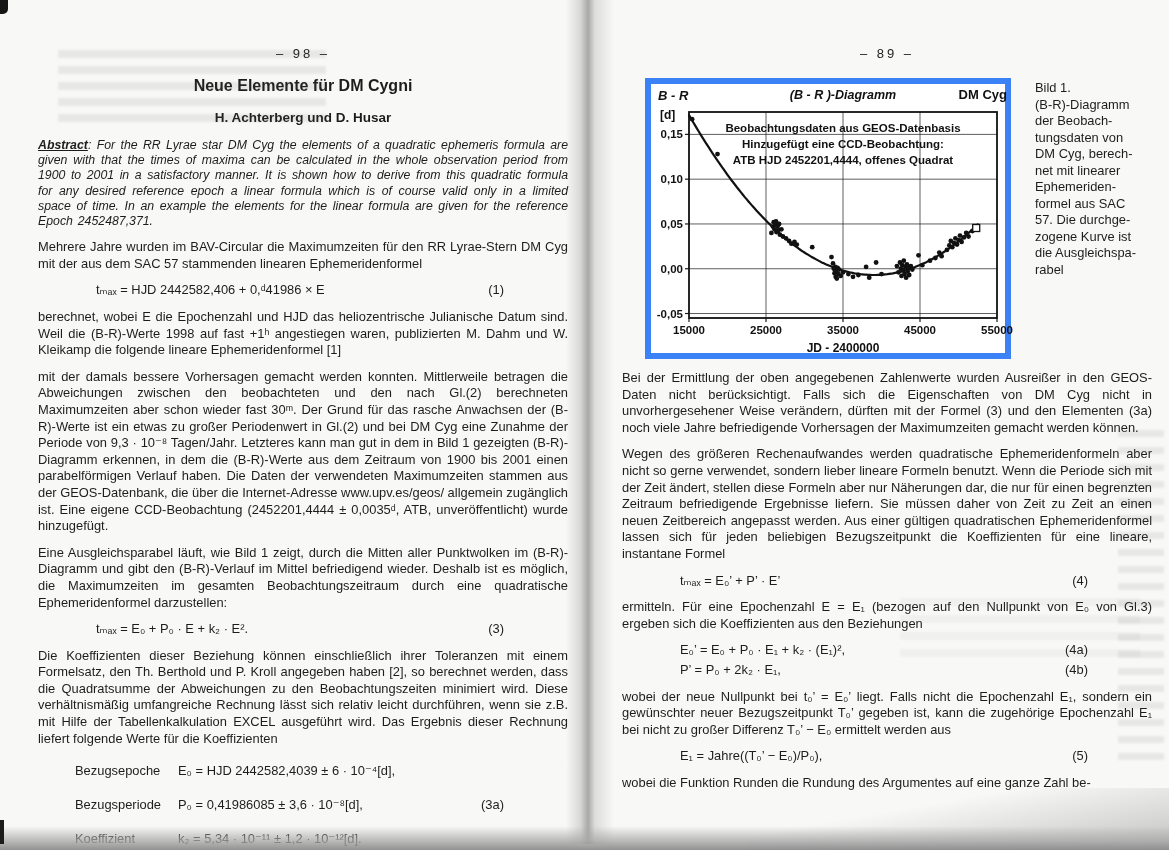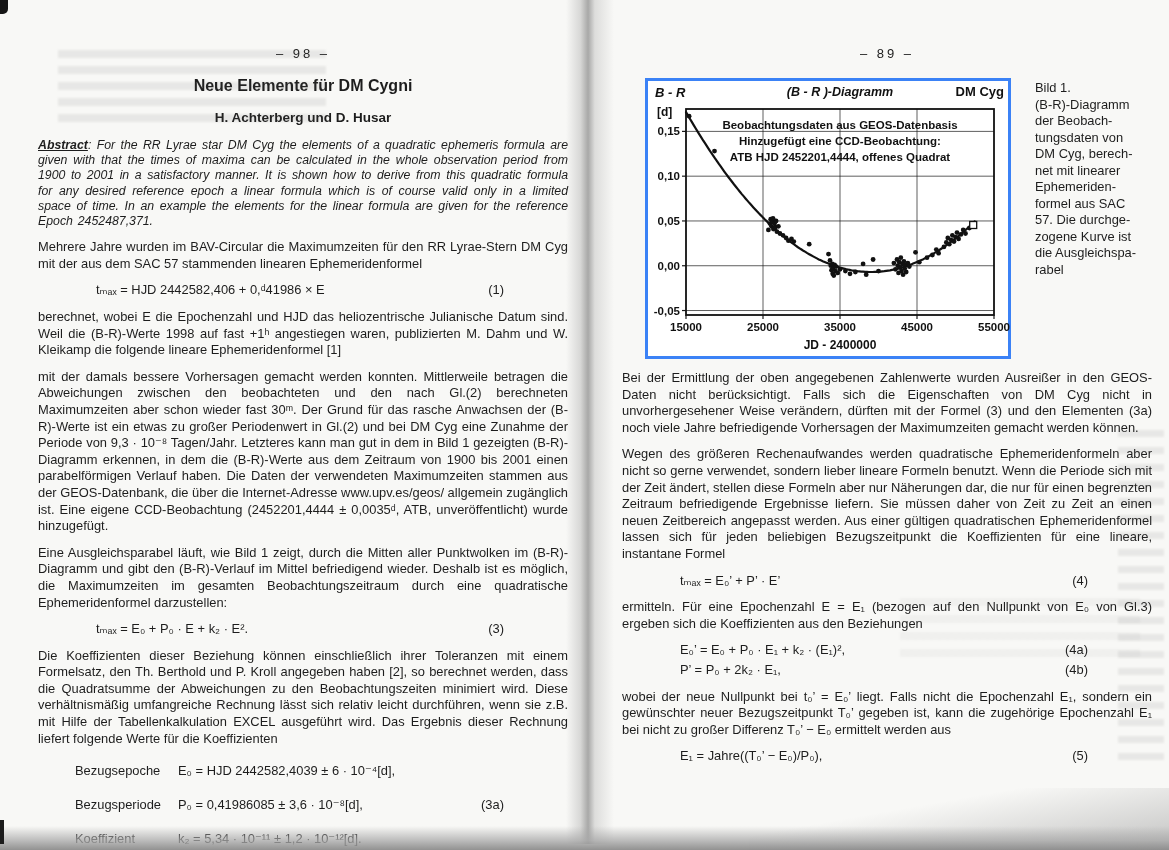--- a/index.html
+++ b/index.html
@@ -20,21 +20,21 @@
   .body-p{font-size:12.9px;line-height:16.6px;text-align:justify;margin:10px 0 0 0;}
   .eq-row{position:relative;margin:10px 0 10px 0;padding-left:58px;font-size:12.9px;line-height:16.6px;font-style:italic;}
   .eq-row .eq-body{font-style:normal;}
   .eq-num{position:absolute;right:64px;top:0;font-style:normal;}
   .eq-tight{margin:3px 0 3px 0;}
   .coeff{margin-top:10px;}
   .coeff-row{position:relative;padding-left:37px;font-size:12.9px;line-height:21px;display:flex;margin-top:13px;}
   .coeff-label{width:103px;flex:none;}
   .coeff-num{top:auto;}
   .figure-wrap{position:relative;height:284px;margin-top:15px;}
-  #chart-box{position:absolute;left:23px;top:2px;width:366px;height:281px;background:#ffffff;border:3px solid #3b82f6;box-sizing:border-box;}
+  #chart-box{position:absolute;left:23px;top:2px;width:366px;height:281px;background:#ffffff;border:6px solid #3b82f6;box-sizing:border-box;}
   .fig-caption{position:absolute;left:391px;top:4px;width:142px;font-size:12.9px;line-height:16.5px;white-space:pre-line;margin-left:22px;}
   svg text{font-family:"Liberation Sans","DejaVu Sans",sans-serif;fill:#111;}
   
   .artifact{position:absolute;pointer-events:none;}
   #gutter-shadow{left:566px;top:0;width:48px;height:844px;
     background:linear-gradient(90deg,rgba(150,150,150,0) 0%,rgba(140,140,140,0.30) 30%,rgba(95,95,95,0.52) 46%,rgba(150,150,150,0.28) 60%,rgba(180,180,180,0) 100%);}
   #bottom-band{left:0;bottom:0;width:1169px;height:24px;
     background:linear-gradient(180deg,rgba(160,160,160,0) 0%,rgba(168,168,168,0.75) 60%,rgba(140,140,140,0.95) 100%);}
   #bottom-right-wedge{right:0;bottom:0;width:420px;height:62px;
     background:linear-gradient(170deg,rgba(160,160,160,0) 35%,rgba(150,150,150,0.55) 100%);}
@@ -239,20 +239,21 @@
 rabel</div>
       </div>
       <p class="body-p">Bei der Ermittlung der oben angegebenen Zahlenwerte wurden Ausreißer in den GEOS-Daten nicht berücksichtigt. Falls sich die Eigenschaften von DM Cyg nicht in unvorhergesehener Weise verändern, dürften mit der Formel (3) und den Elementen (3a) noch viele Jahre befriedigende Vorhersagen der Maximumzeiten gemacht werden können.</p>
       <p class="body-p">Wegen des größeren Rechenaufwandes werden quadratische Ephemeridenformeln aber nicht so gerne verwendet, sondern lieber lineare Formeln benutzt. Wenn die Periode sich mit der Zeit ändert, stellen diese Formeln aber nur Näherungen dar, die nur für einen begrenzten Zeitraum befriedigende Ergebnisse liefern. Sie müssen daher von Zeit zu Zeit an einen neuen Zeitbereich angepasst werden. Aus einer gültigen quadratischen Ephemeridenformel lassen sich für jeden beliebigen Bezugszeitpunkt die Koeffizienten für eine lineare, instantane Formel</p>
       <div class="eq-row"><span class="eq-body">tₘₐₓ = E₀’ + P’ · E’</span><span class="eq-num">(4)</span></div>
       <p class="body-p">ermitteln. Für eine Epochenzahl E = E₁ (bezogen auf den Nullpunkt von E₀ von Gl.3) ergeben sich die Koeffizienten aus den Beziehungen</p>
       <div class="eq-row eq-tight" style="margin-top:10px;"><span class="eq-body">E₀’ = E₀ + P₀ · E₁ + k₂ · (E₁)²,</span><span class="eq-num">(4a)</span></div>
       <div class="eq-row eq-tight" style="margin-bottom:10px;"><span class="eq-body">P’ = P₀ + 2k₂ · E₁,</span><span class="eq-num">(4b)</span></div>
       <p class="body-p">wobei der neue Nullpunkt bei t₀’ = E₀’ liegt. Falls nicht die Epochenzahl E₁, sondern ein gewünschter neuer Bezugszeitpunkt T₀’ gegeben ist, kann die zugehörige Epochenzahl E₁ bei nicht zu großer Differenz T₀’ − E₀ ermittelt werden aus</p>
       <div class="eq-row"><span class="eq-body">E₁ = Jahre((T₀’ − E₀)/P₀),</span><span class="eq-num">(5)</span></div>
+      <p class="body-p">wobei die Funktion Runden die Rundung des Argumentes auf eine ganze Zahl be-</p>
     </div>
   </div>
 
   <div class="artifact ghost" id="ghost-left-top"></div>
   <div class="artifact ghost" id="ghost-right-margin"></div>
   <div class="artifact ghost" id="ghost-right-body"></div>
   <div class="artifact" id="gutter-shadow"></div>
   <div class="artifact" id="bottom-right-wedge"></div>
   <div class="artifact" id="bottom-band"></div>
   <div class="artifact" id="corner-mark-tl"></div>

